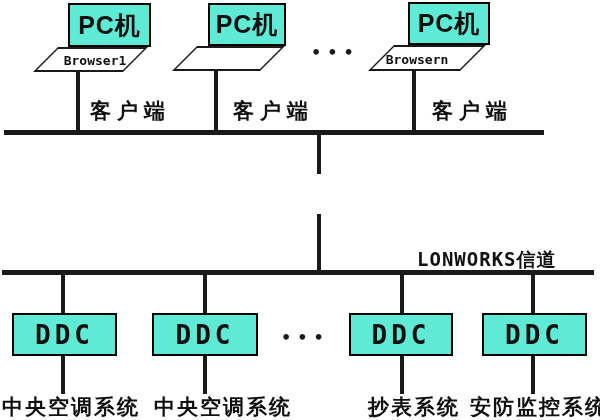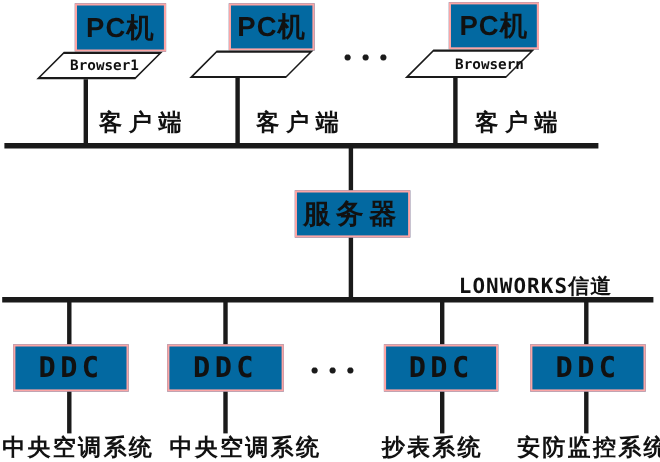--- a/index.html
+++ b/index.html
@@ -3,21 +3,21 @@
 <meta charset="utf-8">
 <style>
   html,body{margin:0;padding:0;background:#fff;}
   .stage{
     position:relative;width:600px;height:420px;background:#ffffff;overflow:hidden;
     font-family:"Liberation Sans",sans-serif;color:#111;
   }
   .hline{position:absolute;background:#1a1a1a;}
   .vline{position:absolute;background:#1a1a1a;width:4px;z-index:1;}
   .box{
-    position:absolute;box-sizing:border-box;border:2px solid #fca5a5;background:#0369a1;
+    position:absolute;box-sizing:border-box;border:2px solid #000000;background:#5eead4;
     display:flex;align-items:center;justify-content:center;z-index:2;
   }
   .para{
     position:absolute;box-sizing:border-box;border:2px solid #1a1a1a;background:#fff;
     transform:skewX(-45deg);transform-origin:top left;z-index:2;
   }
   .cjk{font-family:"Liberation Sans",sans-serif;font-weight:700;color:#111;}
   .mono{font-family:"DejaVu Sans Mono","Liberation Sans",sans-serif;font-weight:700;color:#111;}
   .pc-title{font-size:25px;letter-spacing:1px;}
   .browser{
@@ -56,28 +56,25 @@
   <div class="para" style="left:197px;top:46px;width:88px;height:25px;"></div>
   <span class="cjk client" style="left:233px;top:97px;">客户端</span>
 
   <span class="dots" style="left:311px;top:43px;">•••</span>
 
   <div class="vline" style="left:412px;top:69px;height:63px;"></div>
   <div class="box" style="left:408px;top:2px;width:82px;height:43px;">
     <span class="cjk pc-title">PC机</span>
   </div>
   <div class="para" style="left:394px;top:45px;width:92px;height:26px;"></div>
-  <span class="browser" style="left:400px;top:52px;width:90px;">Browsern</span>
+  <span class="browser" style="left:372px;top:52px;width:90px;">Browsern</span>
   <span class="cjk client" style="left:432px;top:97px;">客户端</span>
 
 
   <div class="vline" style="left:317px;top:132px;height:42px;"></div>
-  <div class="box" style="left:268px;top:173px;width:105px;height:43px;">
-    <span class="cjk" style="font-size:25px;letter-spacing:5px;">服务器</span>
-  </div>
   <div class="vline" style="left:317px;top:214px;height:58px;"></div>
 
   <span class="mono netlabel" style="left:417px;top:247px;font-size:19px;letter-spacing:1px;">LONWORKS信道</span>
 
   <div class="vline" style="left:61px;top:272px;height:42px;"></div>
   <div class="box" style="left:12px;top:313px;width:105px;height:43px;">
     <span class="mono ddc-text">DDC</span>
   </div>
   <div class="vline" style="left:61px;top:354px;height:40px;"></div>
   <span class="cjk system" style="left:2px;top:393px;">中央空调系统</span>
@@ -89,21 +86,21 @@
   <div class="vline" style="left:203px;top:354px;height:40px;"></div>
   <span class="cjk system" style="left:154px;top:393px;">中央空调系统</span>
 
   <span class="dots" style="left:281px;top:328px;">•••</span>
 
   <div class="vline" style="left:400px;top:272px;height:42px;"></div>
   <div class="box" style="left:349px;top:313px;width:104px;height:43px;">
     <span class="mono ddc-text">DDC</span>
   </div>
   <div class="vline" style="left:400px;top:354px;height:40px;"></div>
-  <span class="cjk system" style="left:347px;top:393px;">抄表系统</span>
+  <span class="cjk system" style="left:368px;top:393px;">抄表系统</span>
 
   <div class="vline" style="left:531px;top:272px;height:42px;"></div>
   <div class="box" style="left:482px;top:313px;width:105px;height:43px;">
     <span class="mono ddc-text">DDC</span>
   </div>
   <div class="vline" style="left:531px;top:354px;height:40px;"></div>
   <span class="cjk system" style="left:470px;top:393px;">安防监控系统</span>
 
 </div>
 

